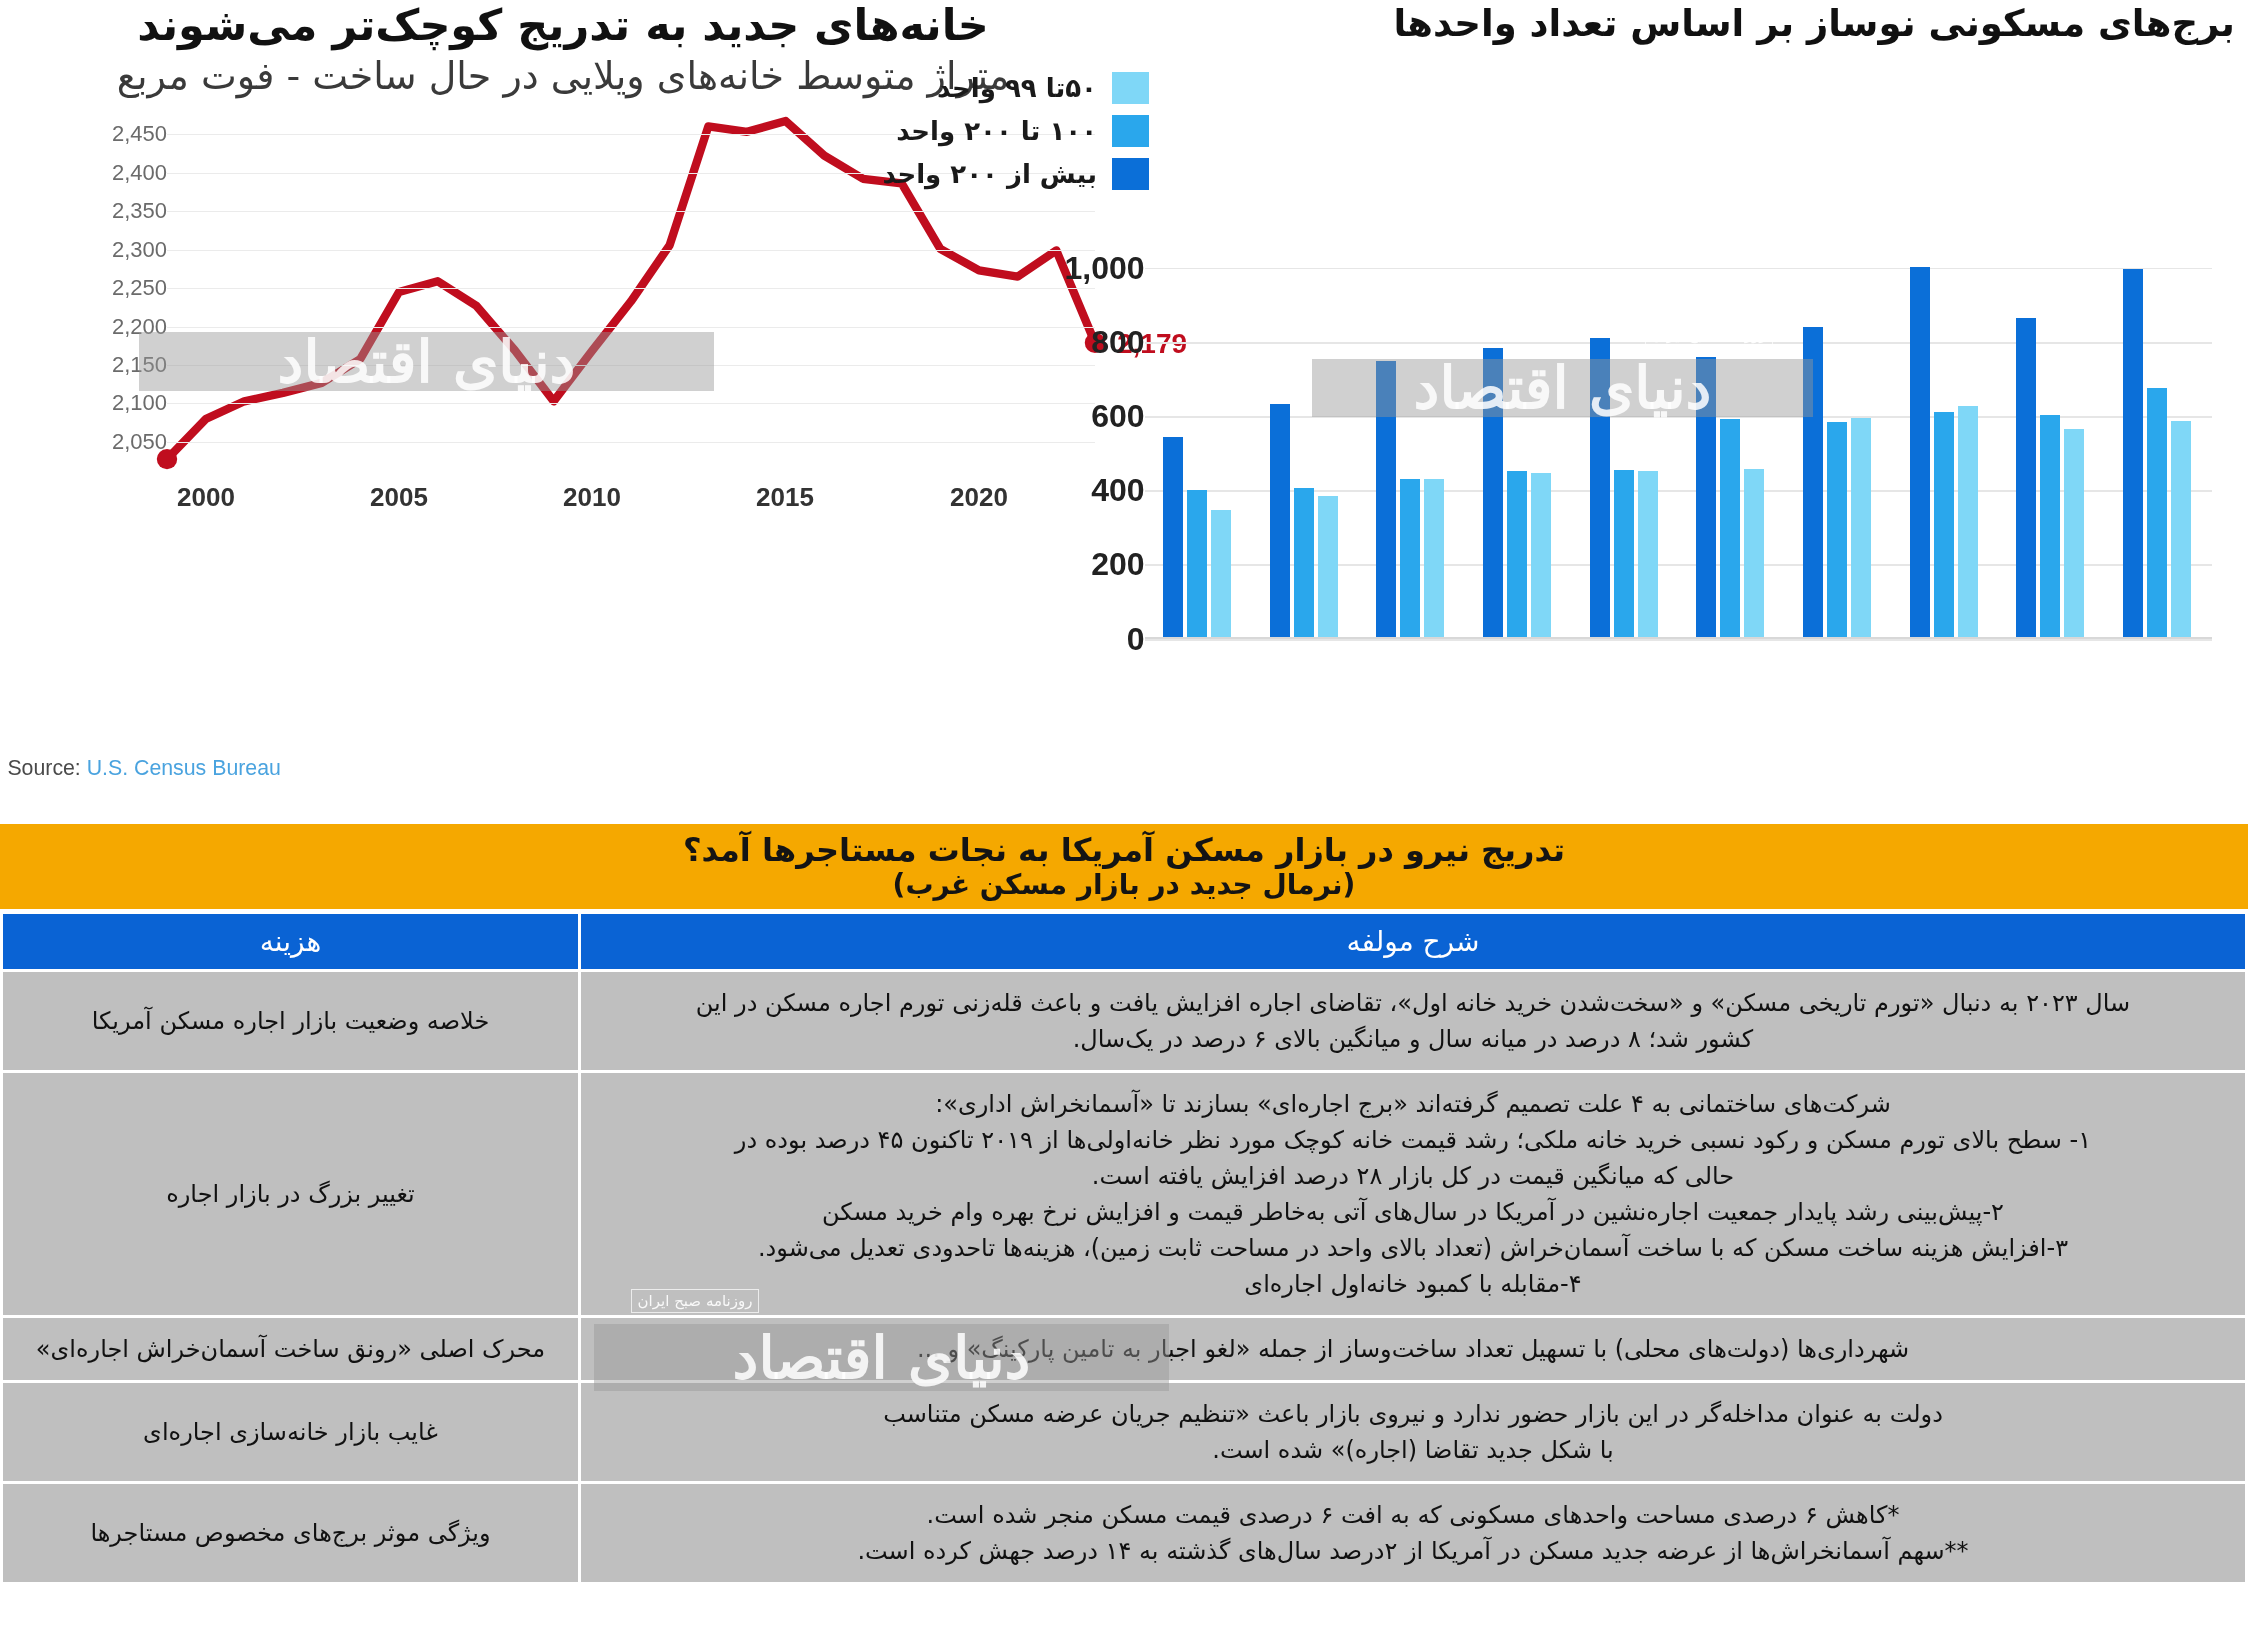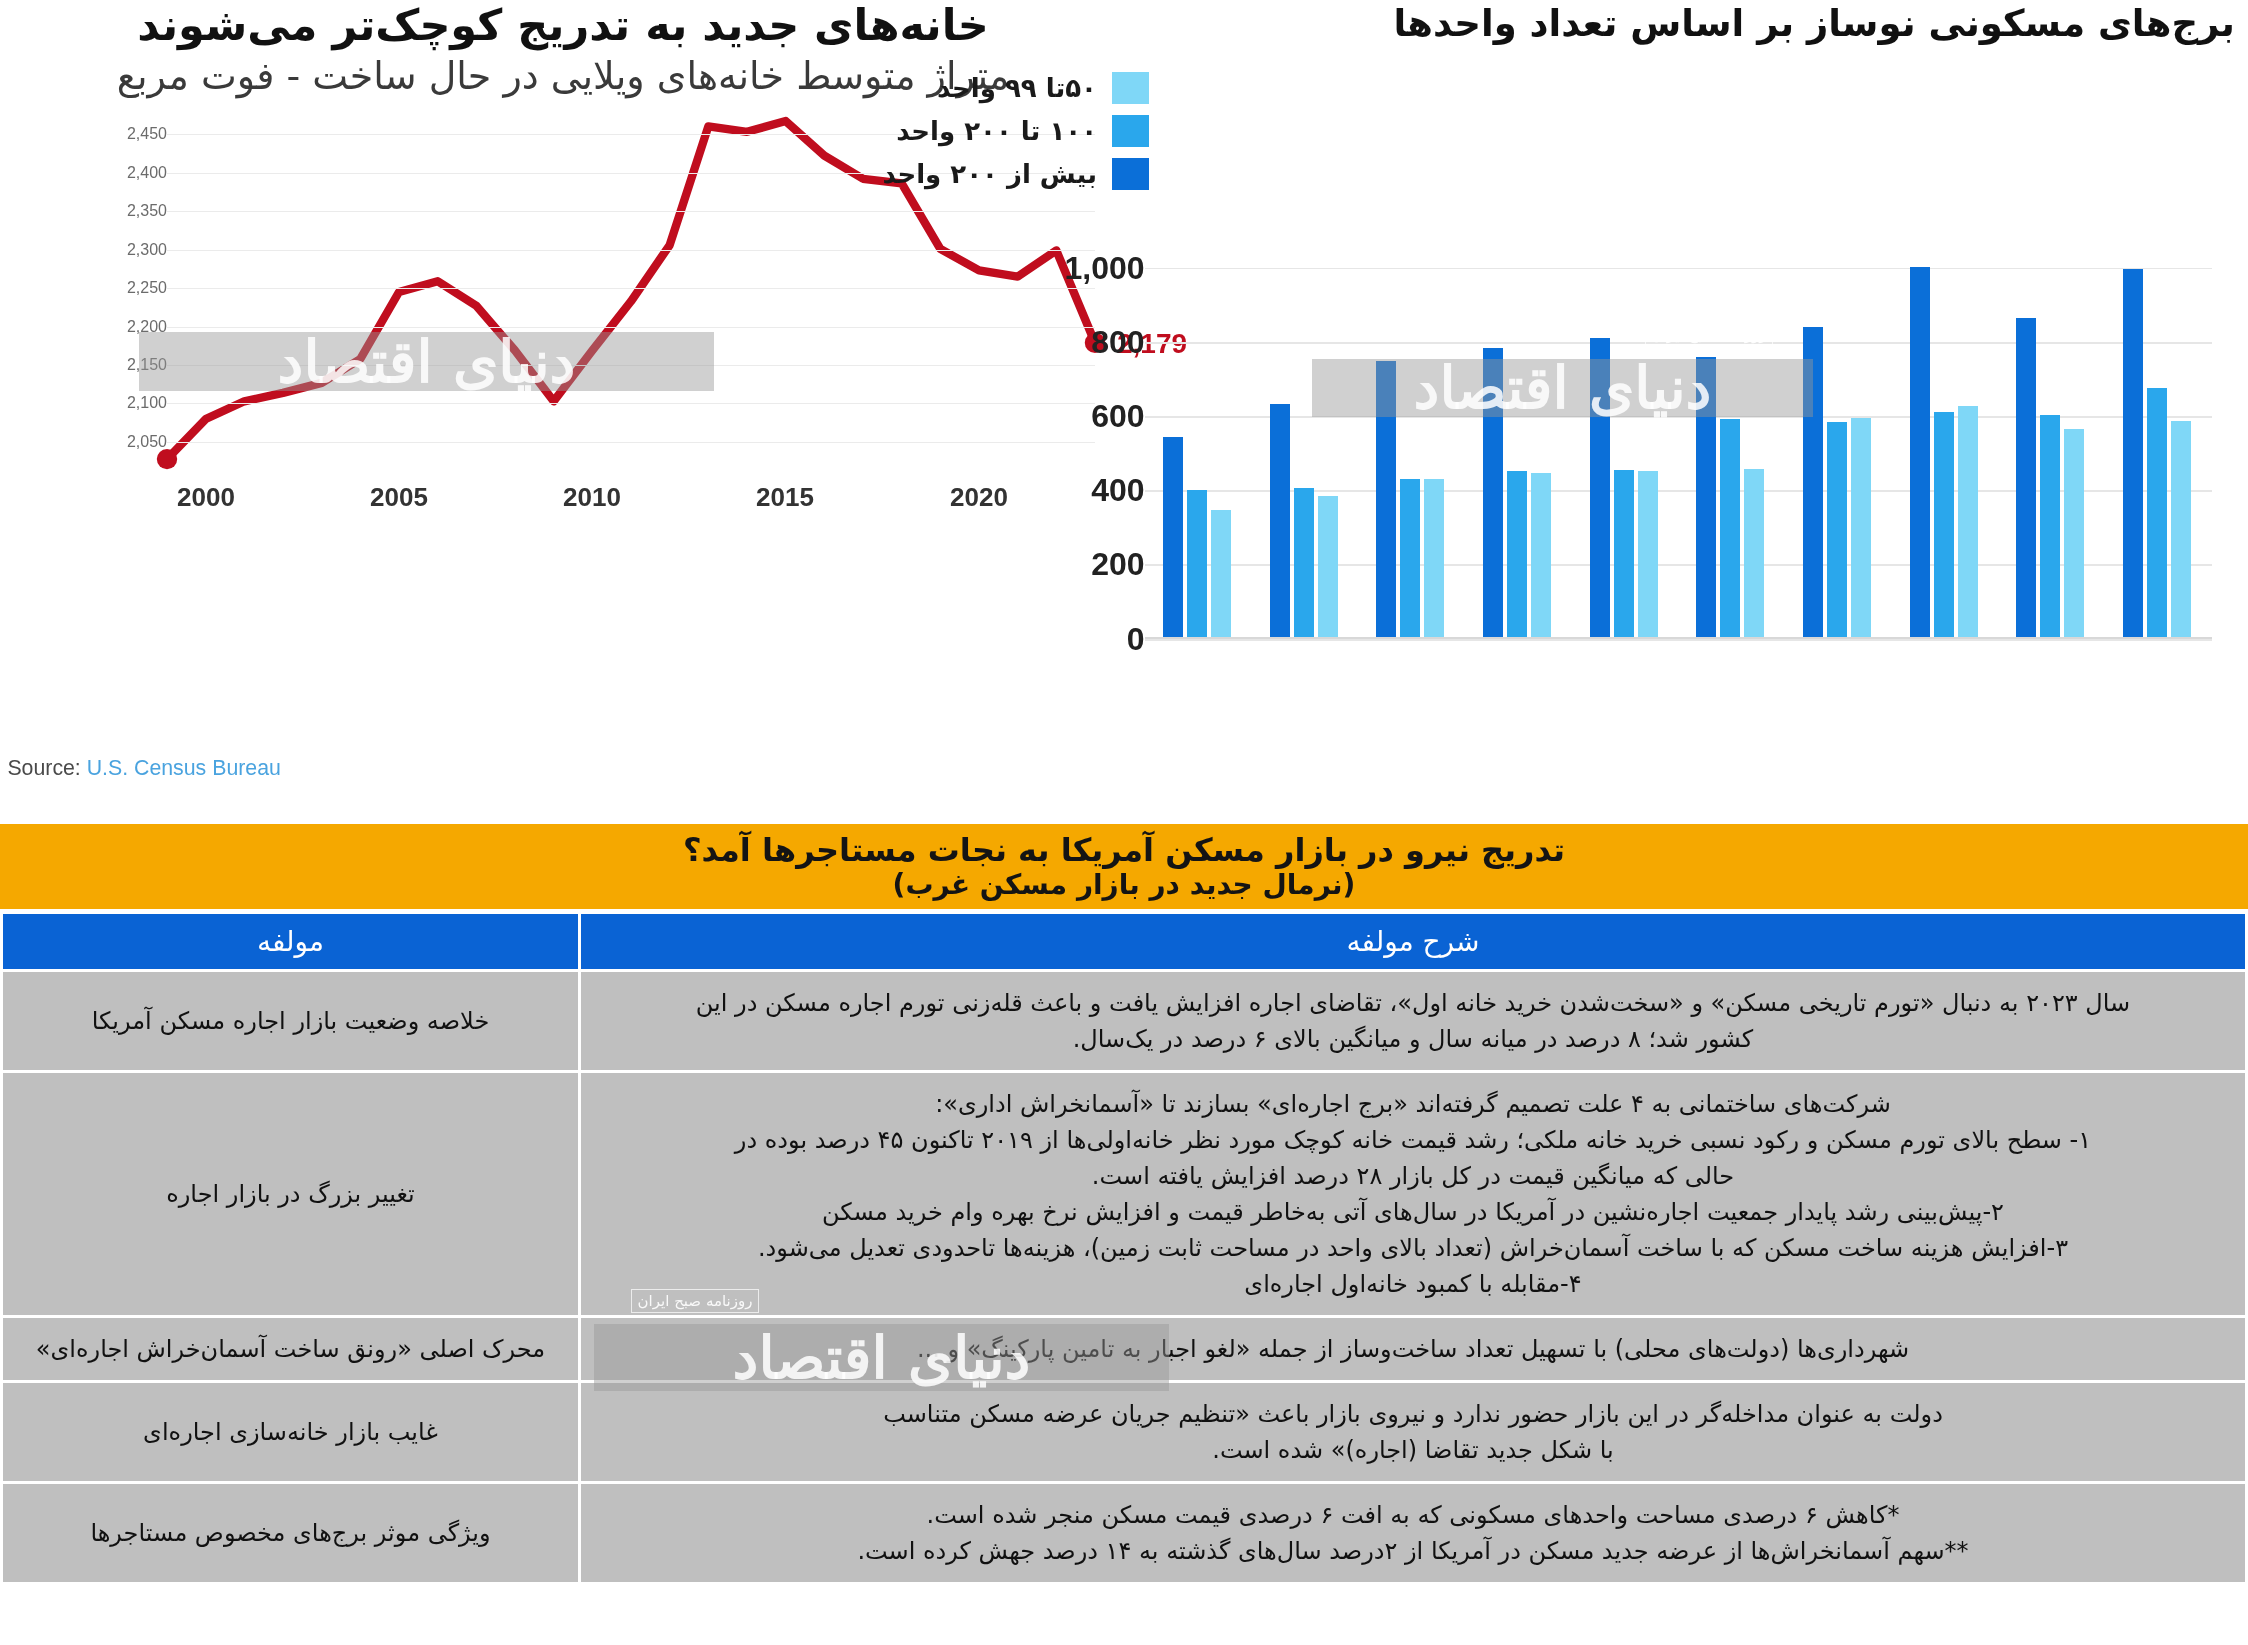--- a/index.html
+++ b/index.html
@@ -40,21 +40,21 @@
             color: #111; font-family: "Liberation Sans", sans-serif; white-space: nowrap; }
 
   
   .line-panel { position: absolute; top: 0; left: 0; width: 1126px; height: 816px; }
   .line-title { position:absolute; top: 0px; left: 0; width: 1126px; text-align: center;
                 font-size: 43px; font-weight: 700; color: #111; direction: rtl; white-space: nowrap;}
   .line-sub { position:absolute; top: 54px; left: 0; width: 1126px; text-align: center;
               font-size: 38px; font-weight: 400; color: #3a3a3a; direction: rtl; white-space: nowrap;}
   .line-plot { position: absolute; left: 167px; top: 111px; width: 928px; height: 362px; }
   .lytick { position: absolute; right: 100%; transform: translateY(-50%); padding-left: 15px;
-            font-size: 16px; color: #6b6b6b; white-space: nowrap; font-family:"Liberation Sans",sans-serif;}
+            font-size: 22px; color: #6b6b6b; white-space: nowrap; font-family:"Liberation Sans",sans-serif;}
   .lgrid { position: absolute; left: 0; right: 0; height: 0.9px; background: #ebebeb; }
   .lxlabels { position: absolute; left: 167px; top: 482px; width: 928px; }
   .lxlabel { position: absolute; transform: translateX(-50%); font-size: 26px; font-weight: 700;
              color: #333; font-family:"Liberation Sans",sans-serif; }
   .endlabel { position: absolute; font-size: 28px; font-weight: 700; color: #c00d1e;
               font-family:"Liberation Sans",sans-serif; white-space: nowrap; }
   .source { position: absolute; left: 7.4px; top: 756px; font-size: 21.3px; color: #4a4a4a;
             font-family:"Liberation Sans",sans-serif; direction: ltr; }
   .source .src-link { color: #4aa3df; }
 
@@ -234,21 +234,21 @@
 
   <div class="banner">
     <div class="banner-l1">تدریج نیرو در بازار مسکن آمریکا به نجات مستاجرها آمد؟</div>
     <div class="banner-l2">(نرمال جدید در بازار مسکن غرب)</div>
   </div>
 
   <table class="tbl">
     <thead>
       <tr>
         <th>شرح مولفه</th>
-        <th class="th-comp">مولفه</th>
+        <th class="th-comp">هزینه</th>
       </tr>
     </thead>
     <tbody id="tblBody">
         <tr>
           <td class="td-desc">
             <p>سال ۲۰۲۳ به دنبال «تورم تاریخی مسکن» و «سخت‌شدن خرید خانه اول»، تقاضای اجاره افزایش یافت و باعث قله‌زنی تورم اجاره مسکن در این</p>
             <p>کشور شد؛ ۸ درصد در میانه سال و میانگین بالای ۶ درصد در یک‌سال.</p>
           </td>
           <td class="td-comp">خلاصه وضعیت بازار اجاره مسکن آمریکا</td>
         </tr>

